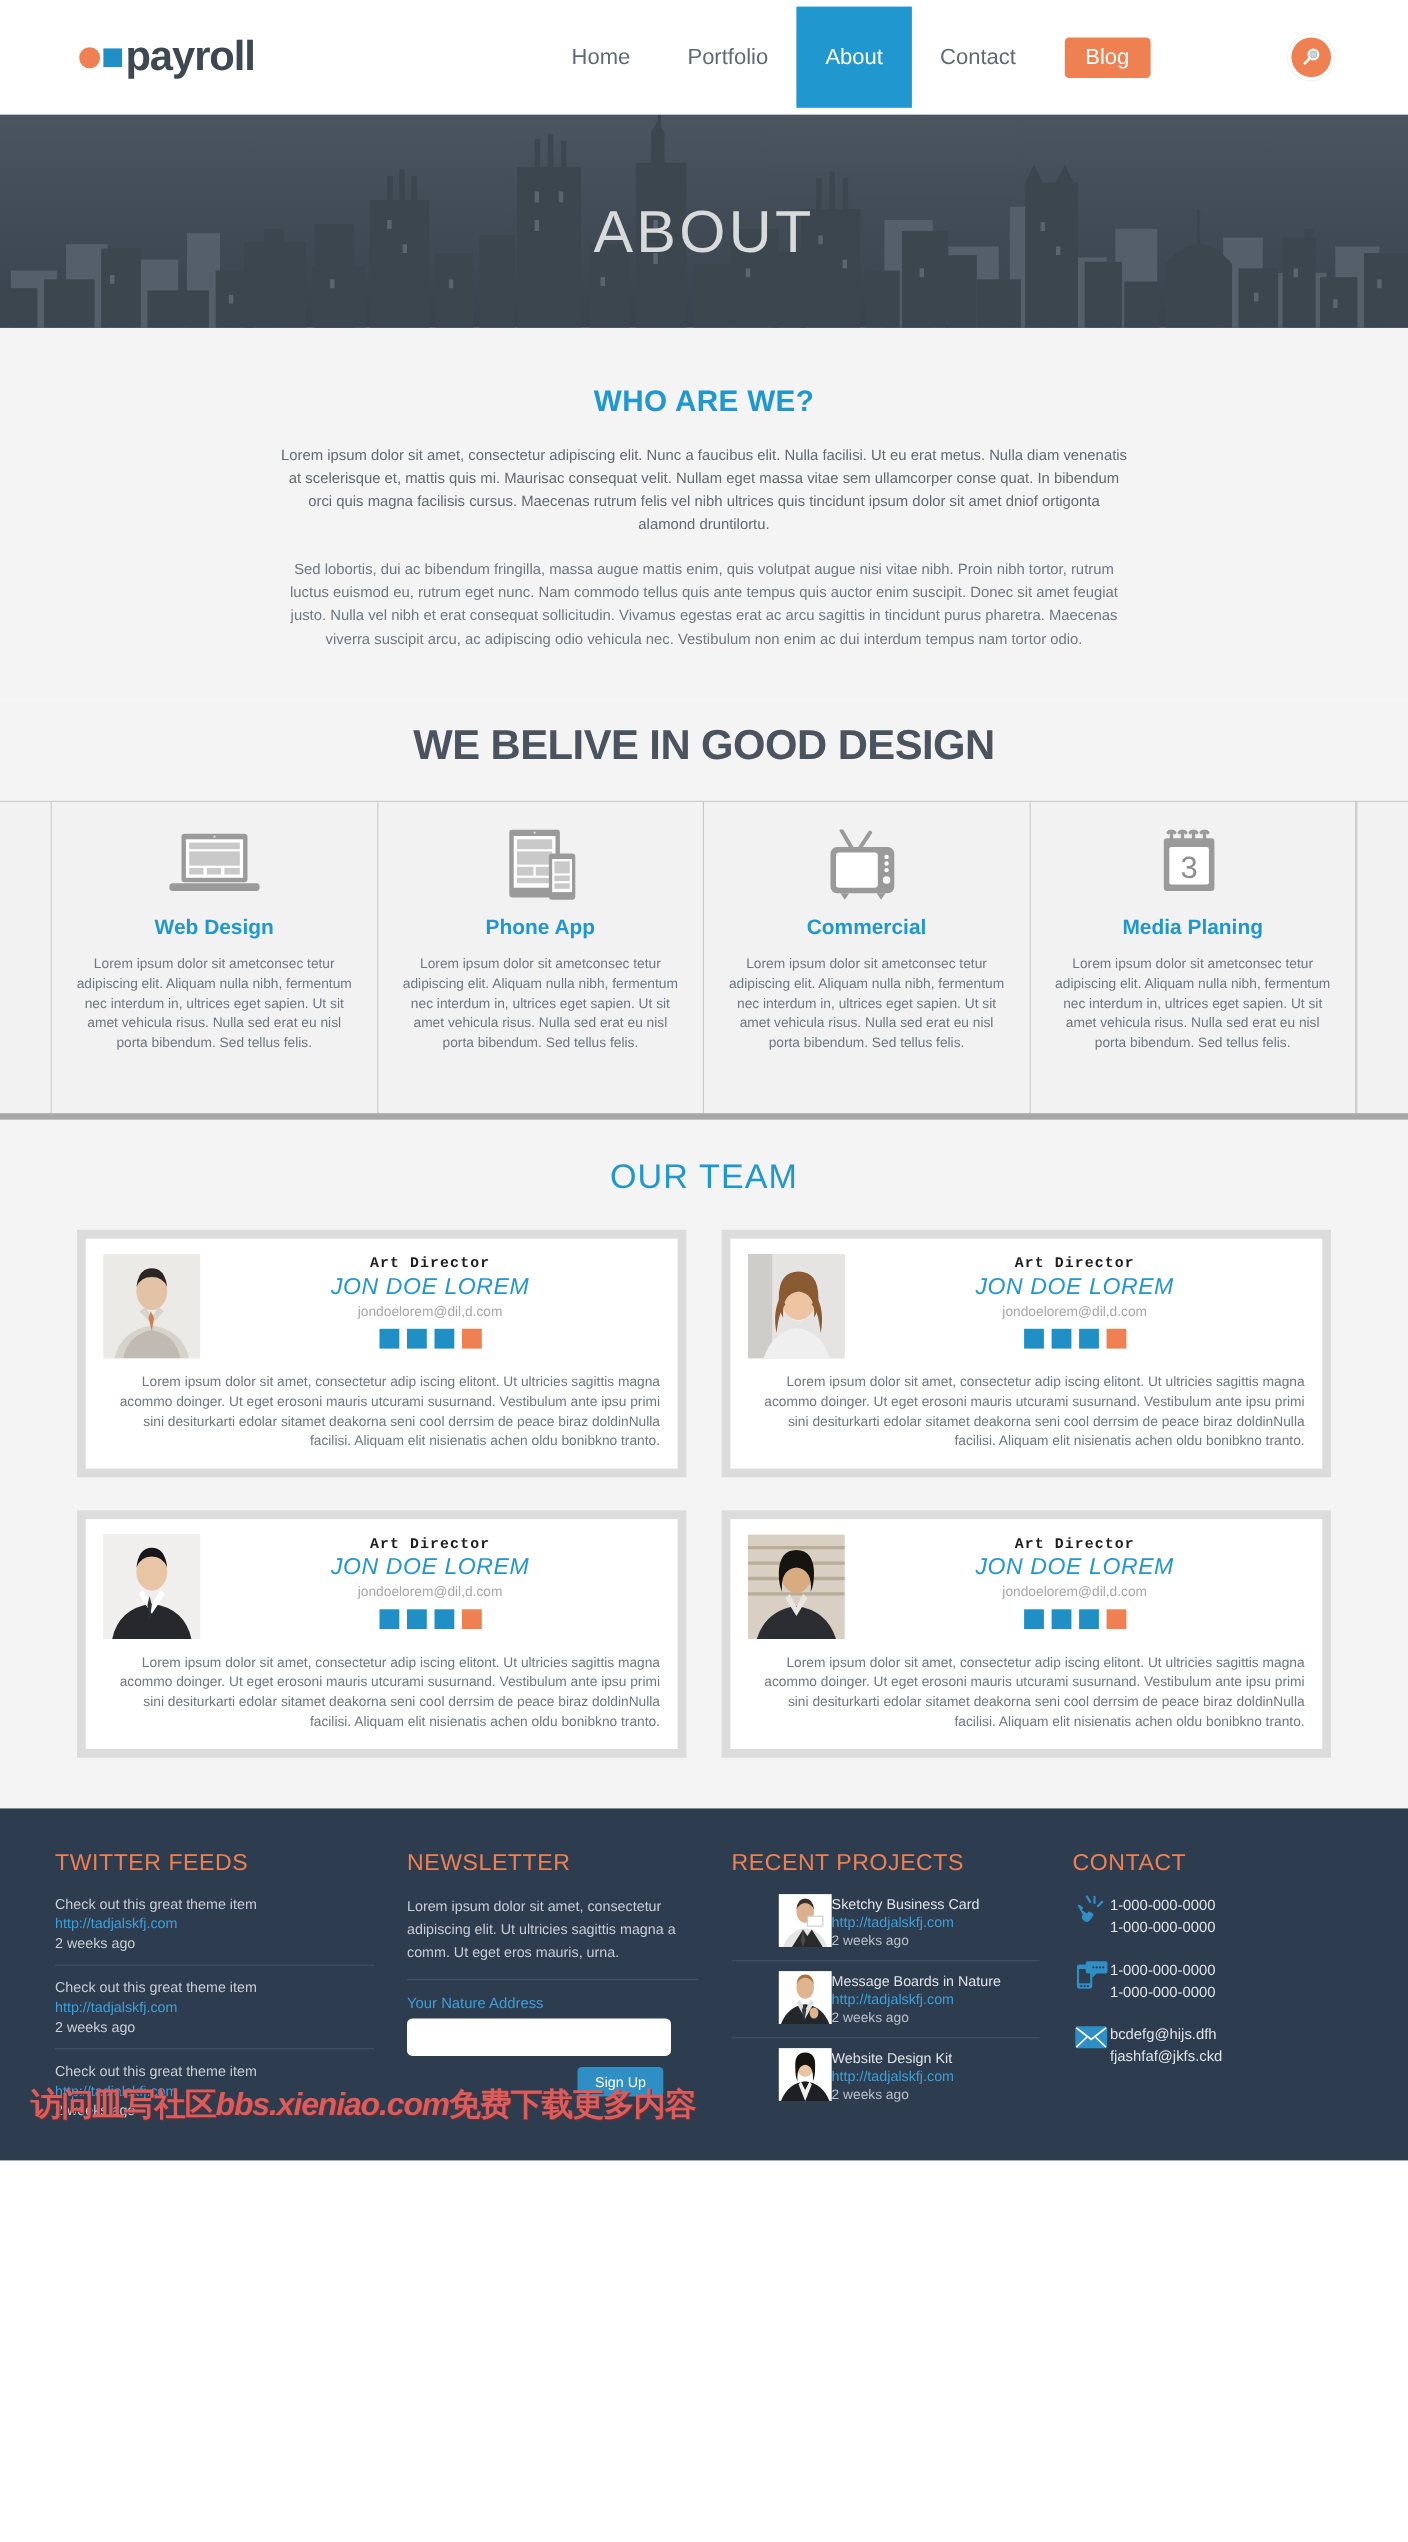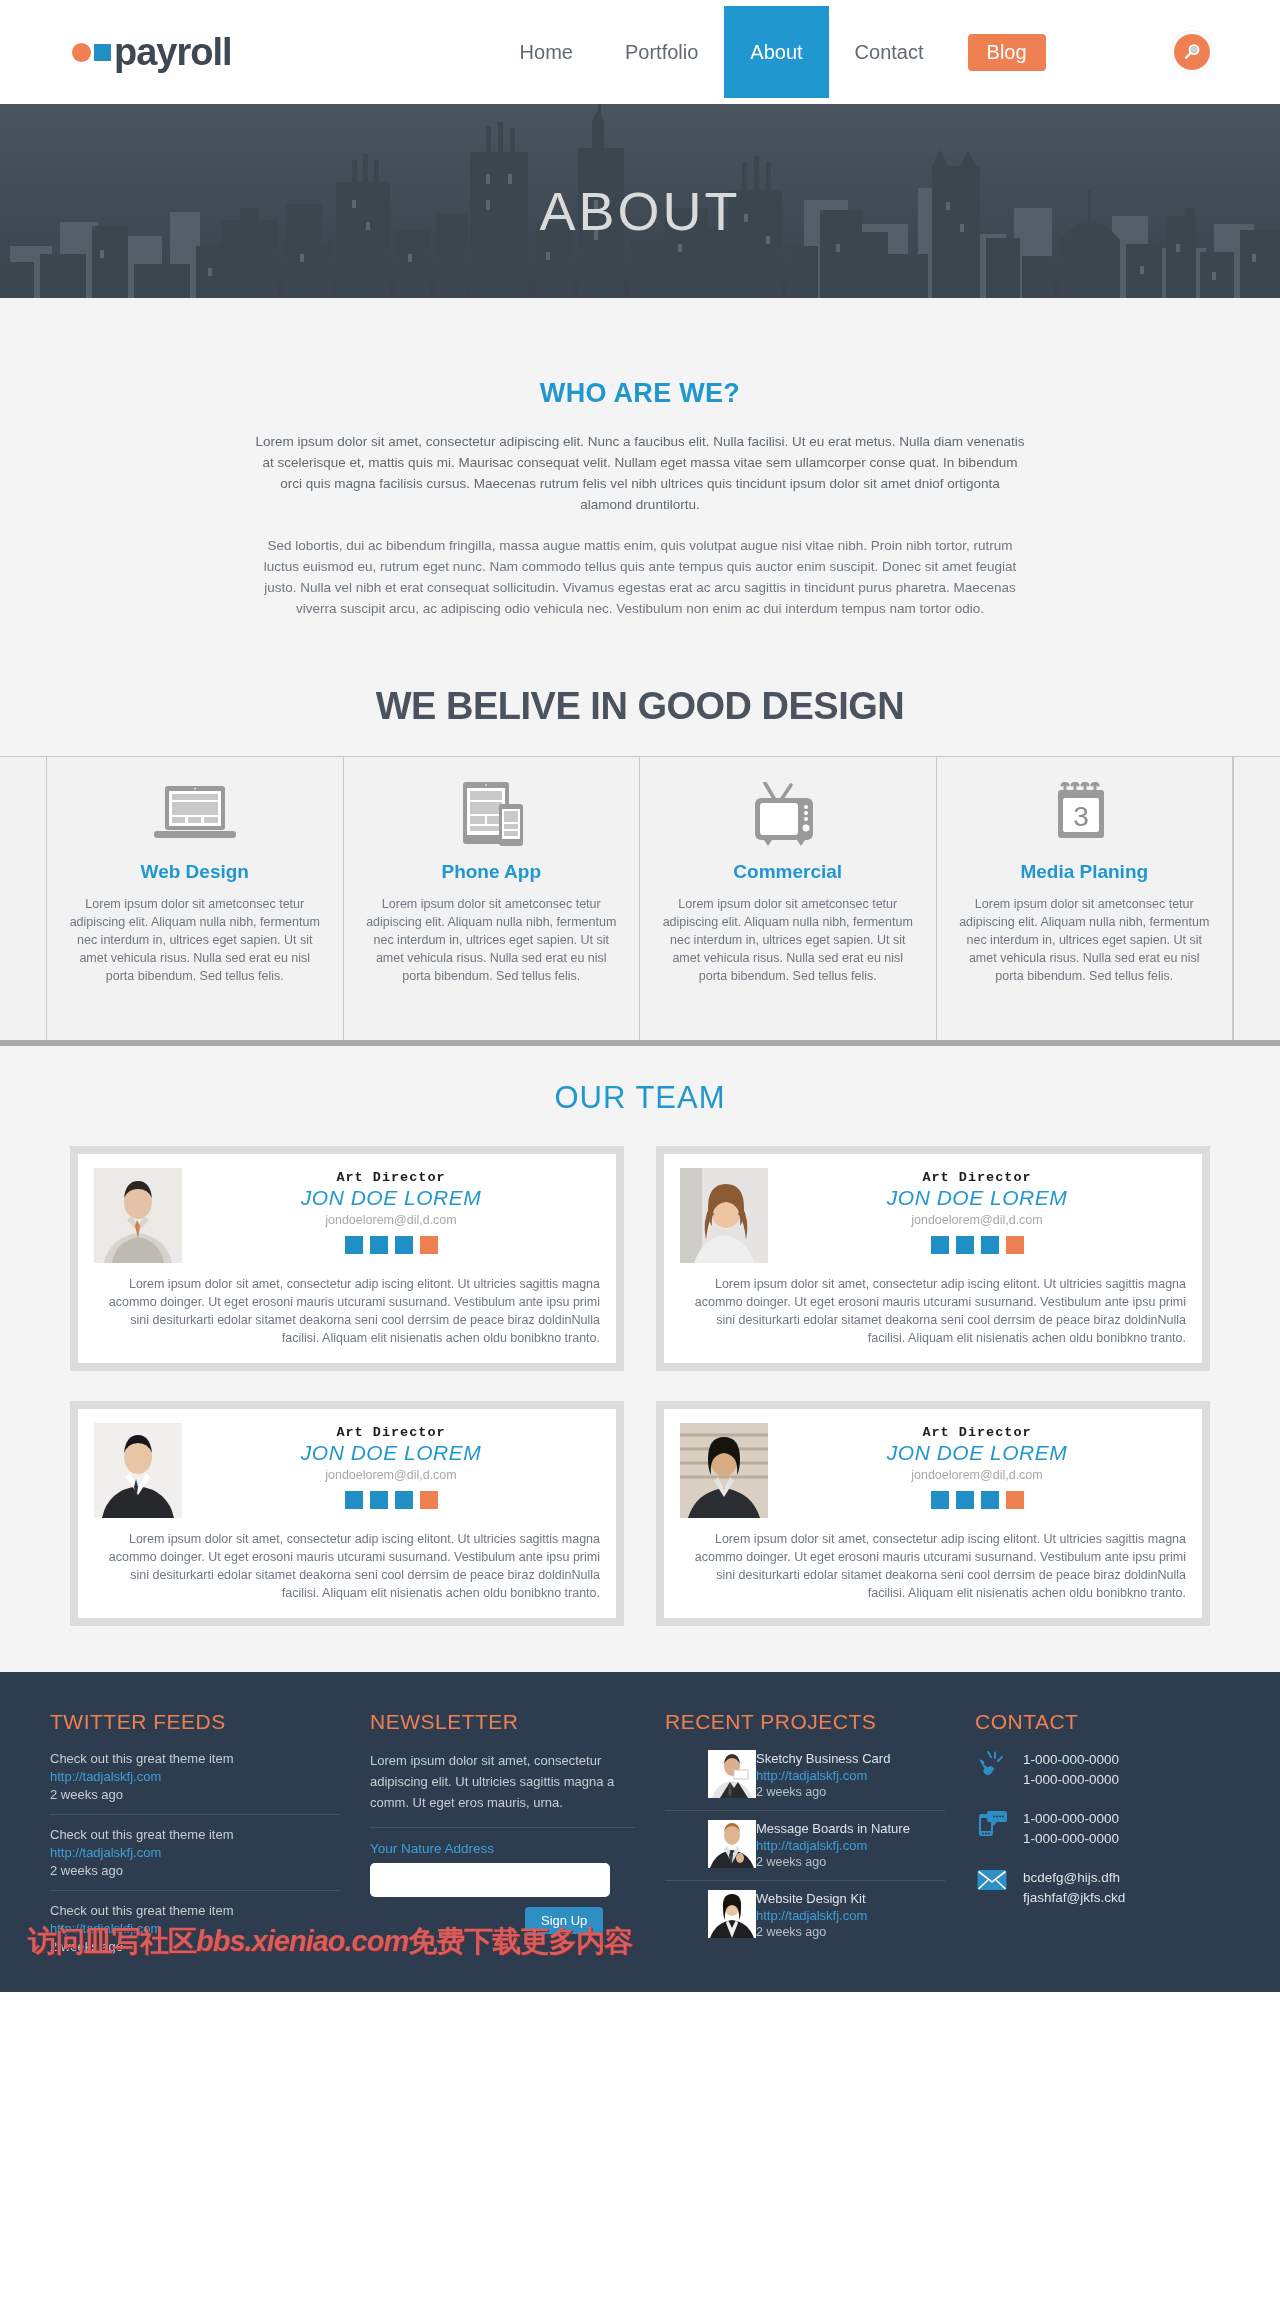--- a/index.html
+++ b/index.html
@@ -105,21 +105,21 @@
     color: #d8dadb;
     letter-spacing: 3px;
     font-weight: normal;
     z-index: 3;
   }
   .skyline { position: absolute; inset: 0; z-index: 1; }
 
   
   .who {
     background: #f4f4f4;
-    padding-top: 80px;
+    padding-top: 52px;
     padding-bottom: 26px;
   }
   .who h2 {
     text-align: center;
     color: #2197d0;
     font-size: 27px;
     font-weight: bold;
     letter-spacing: 0.3px;
     margin-bottom: 22px;
   }
@@ -319,21 +319,21 @@
     width: 48px; height: 48px;
     flex: 0 0 48px;
     background: #ffffff;
     overflow: hidden;
     position: relative;
   }
   .proj-name { font-size: 13px; color: #dfe3e7; line-height: 17px; }
   .proj-link { font-size: 13px; color: #3f9fd8; line-height: 17px; cursor: pointer; }
   .proj-time { font-size: 12.5px; color: #b9c0c8; line-height: 17px; }
 
-  .ct-row { display: flex; align-items: flex-start; gap: 14px; margin-bottom: 19px; }
+  .ct-row { display: flex; align-items: flex-start; margin-bottom: 19px; }
   .ct-icon { width: 34px; flex: 0 0 34px; display:flex; justify-content:center; }
   .ct-lines { font-size: 13.5px; color: #dfe3e7; line-height: 20px; }
 
   
   .watermark {
     position: absolute;
     left: 28px;
     bottom: 30px;
     font-size: 29px;
     font-weight: bold;

